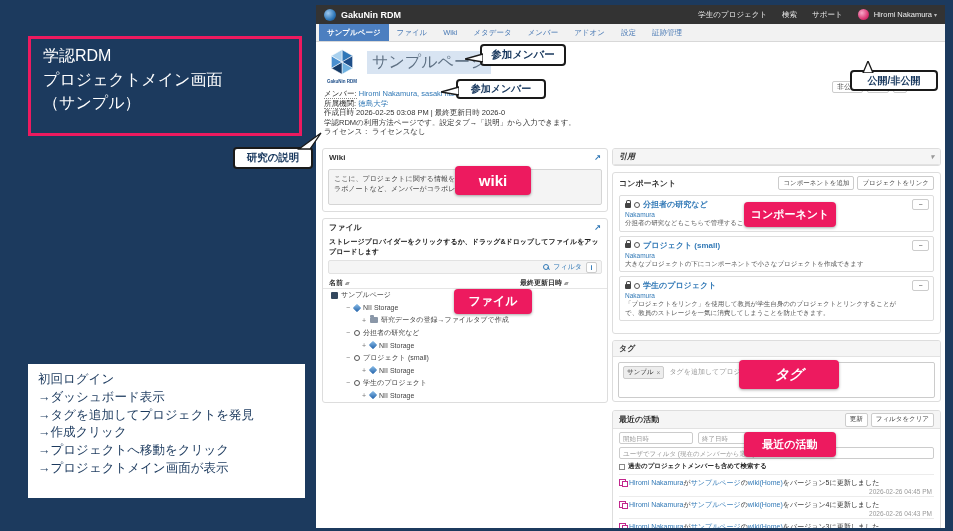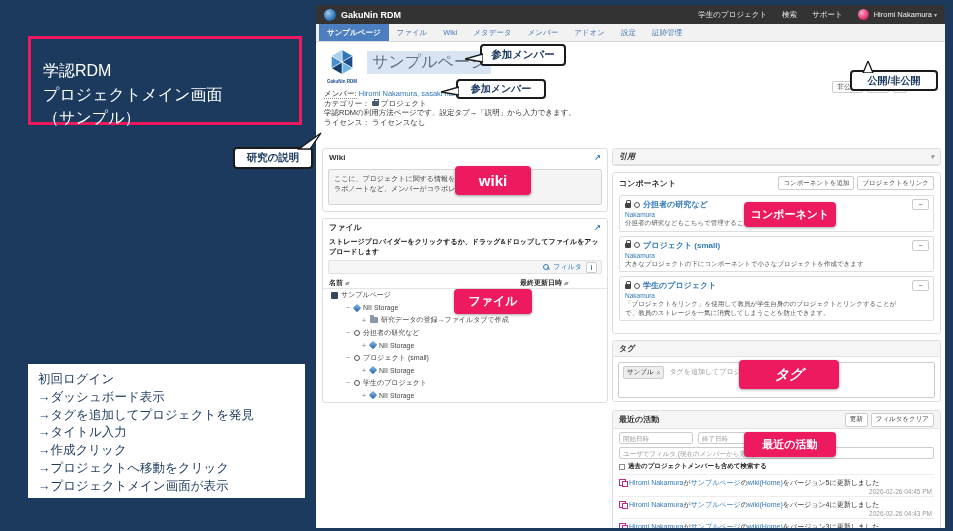--- a/index.html
+++ b/index.html
@@ -4,22 +4,22 @@
 <style>
   * { margin:0; padding:0; box-sizing:border-box; }
   html,body { width:953px; height:531px; }
   body {
     position:relative; background:#1c3a5e; overflow:hidden;
     font-family:"Liberation Sans", sans-serif; -webkit-font-smoothing:antialiased;
   }
   .lnk { color:#337ab7; text-decoration:none; cursor:pointer; }
 
   
-  .heading-box{ position:absolute; left:28px; top:36px; width:274px; height:89px;
-    border:3px solid #ED1A5F; color:#fff; padding:20px 12px; font-size:16px; line-height:1.47; font-weight:500;}
+  .heading-box{ position:absolute; left:28px; top:36px; width:274px; height:100px;
+    border:3px solid #ED1A5F; color:#fff; padding:5px 12px; font-size:16px; line-height:1.47; font-weight:500;}
   .steps-box{ position:absolute; left:28px; top:364px; width:277px; height:134px; background:#fff;
     color:#1c3a5e; font-size:12.5px; line-height:1.42; padding:7px 10px; font-weight:500;}
   .callout{ position:absolute; background:#fff; border:2px solid #1a1a1a; border-radius:4px;
     color:#16365c; font-weight:bold; display:flex; align-items:center; justify-content:center; z-index:30;}
   .callout svg{ position:absolute; }
   .co-title{ left:480px; top:44px; width:86px; height:22px; font-size:10.5px;}
   .co-members{ left:456px; top:79px; width:90px; height:20px; font-size:10px;}
   .co-visibility{ left:850px; top:70px; width:88px; height:21px; font-size:10px;}
   .co-desc{ left:233px; top:147px; width:80px; height:22px; font-size:10.5px;}
 
@@ -211,22 +211,24 @@
         <span>−</span>
       </span>
     </div>
 
     <div class="meta">
       <div>
         <span class="dotted">メンバー:</span>
         <span class="lnk">Hiromi Nakamura, sasaki namie</span>
       </div>
       <div>
-        <span>カテゴリー：</span><span class="cat-ico"></span><span>プロジェクト</span>
-      </div>
+        <span class="dotted">所属機関:</span>
+        <span class="lnk">徳島大学</span>
+      </div>
+      <div>作成日時 2026-02-25 03:08 PM | 最終更新日時 2026-0</div>
       <div>学認RDMの利用方法ページです。設定タブ→「説明」から入力できます。</div>
       <div>
         <span>ライセンス：</span>
         <span>ライセンスなし</span>
       </div>
     </div>
   </div>
 
   <div class="panel p-wiki">
     <div class="panel-h">
@@ -422,21 +424,20 @@
 <div class="heading-box">
   <div>学認RDM</div>
   <div>プロジェクトメイン画面</div>
   <div>（サンプル）</div>
 </div>
 
 <div class="steps-box">
   <div>初回ログイン</div>
   <div>→ダッシュボード表示</div>
   <div>→タグを追加してプロジェクトを発見</div>
-  <div>→タイトル入力</div>
   <div>→作成クリック</div>
   <div>→プロジェクトへ移動をクリック</div>
   <div>→プロジェクトメイン画面が表示</div>
 </div>
 
 <div class="callout co-title">
   <svg width="18" height="12" style="left:-17px; top:6px;">
     <polygon points="18,2 0,7 18,10" fill="#fff" stroke="#1a1a1a" stroke-width="1.3"></polygon>
   </svg>
   <span>参加メンバー</span>

